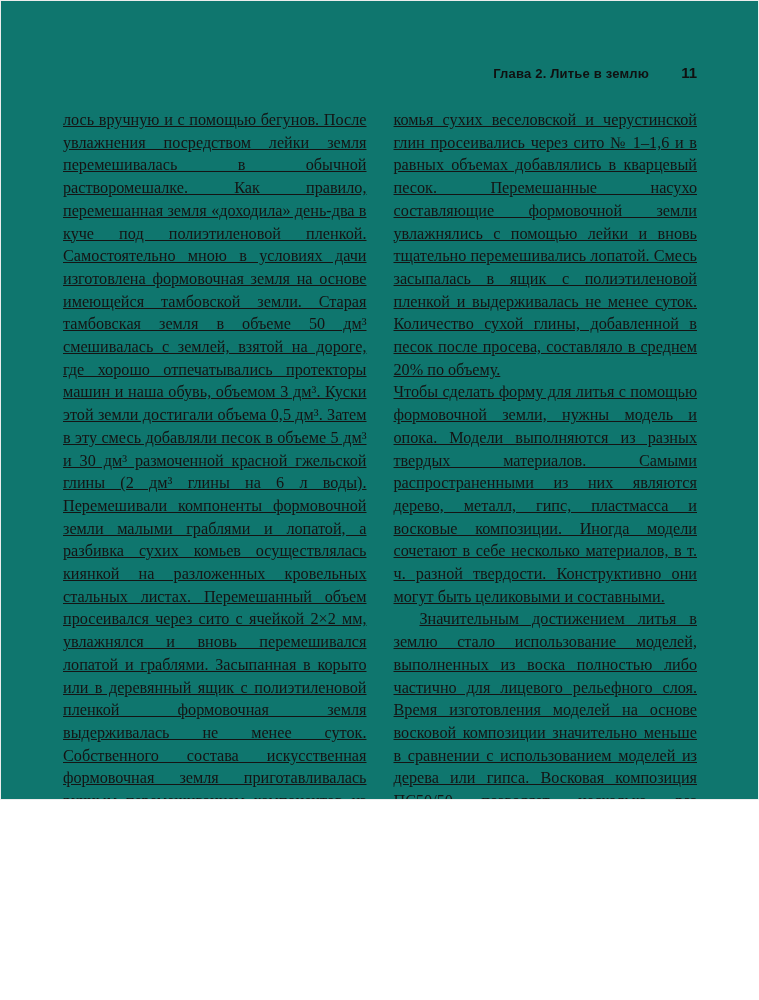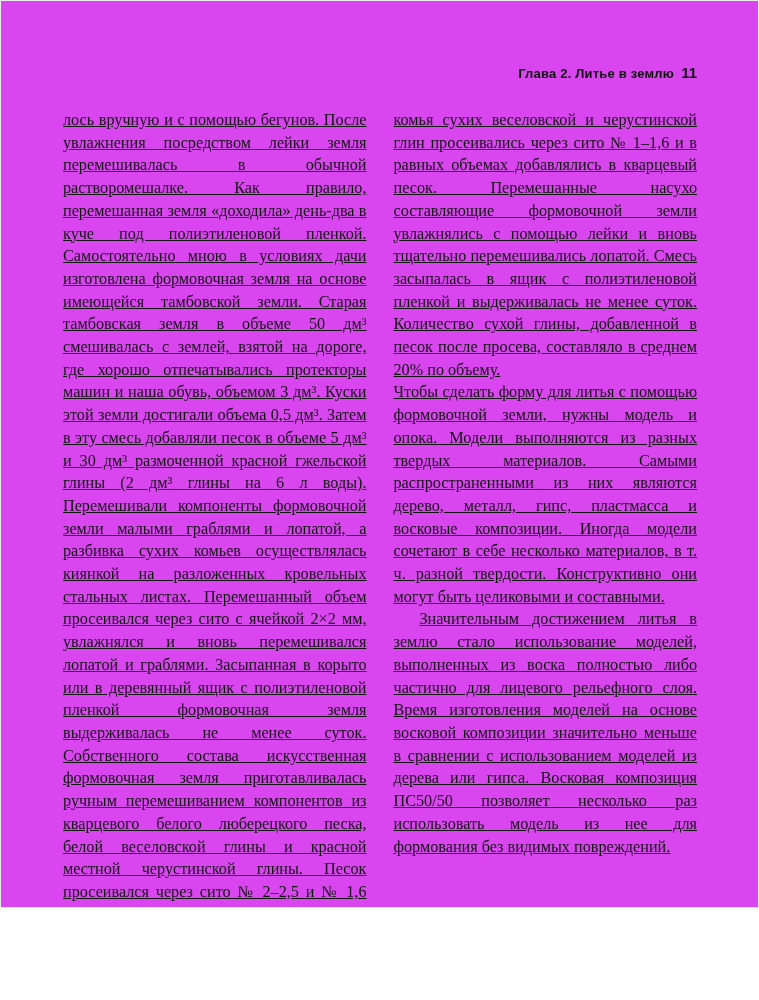--- a/index.html
+++ b/index.html
@@ -3,23 +3,23 @@
 <meta charset="utf-8">
 <style>
   html, body {
     margin: 0;
     padding: 0;
     background: #ffffff;
   }
   .page {
     position: relative;
     width: 759px;
-    height: 908px;
+    height: 800px;
     box-sizing: border-box;
-    background: #d946ef;
+    background: #0f766e;
     border: 1px solid #ededed;
     font-family: "Liberation Serif", serif;
     color: #141414;
     overflow: hidden;
   }
   .running-header {
     position: absolute;
     top: 63px;
     left: 62px;
     right: 61px;
@@ -29,21 +29,21 @@
     font-family: "Liberation Sans", sans-serif;
     font-weight: bold;
   }
   .running-head-text {
     font-size: 13px;
     letter-spacing: 0.2px;
     color: #101010;
   }
   .page-number {
     font-size: 15px;
-    margin-left: 7px;
+    margin-left: 32px;
     color: #101010;
   }
   .columns {
     position: absolute;
     top: 108px;
     left: 62px;
     right: 61px;
     display: flex;
     gap: 27px;
     text-decoration: underline;

